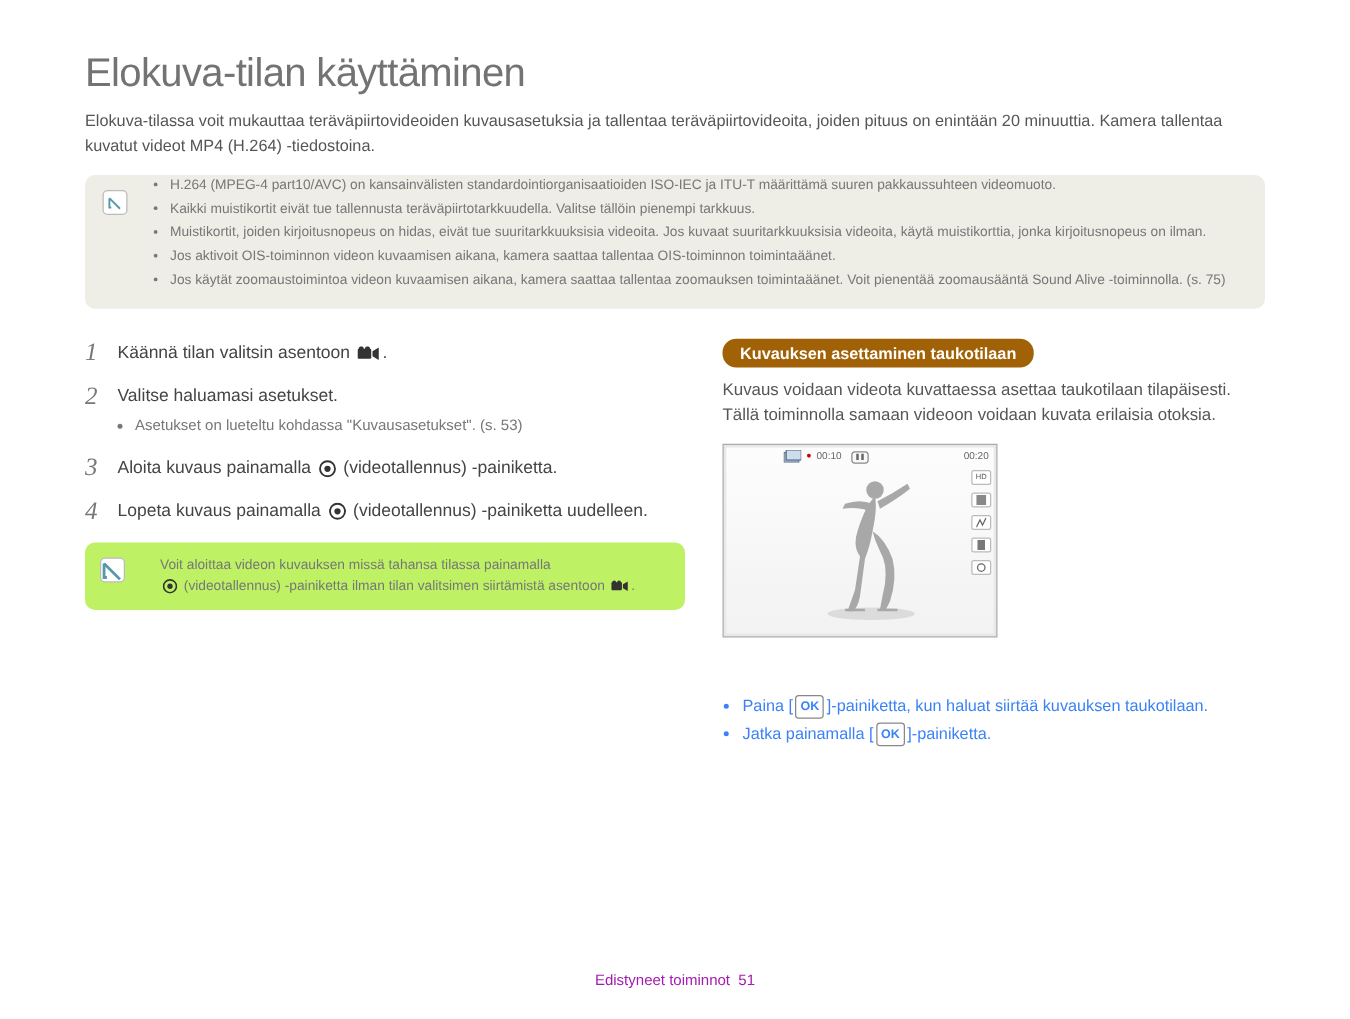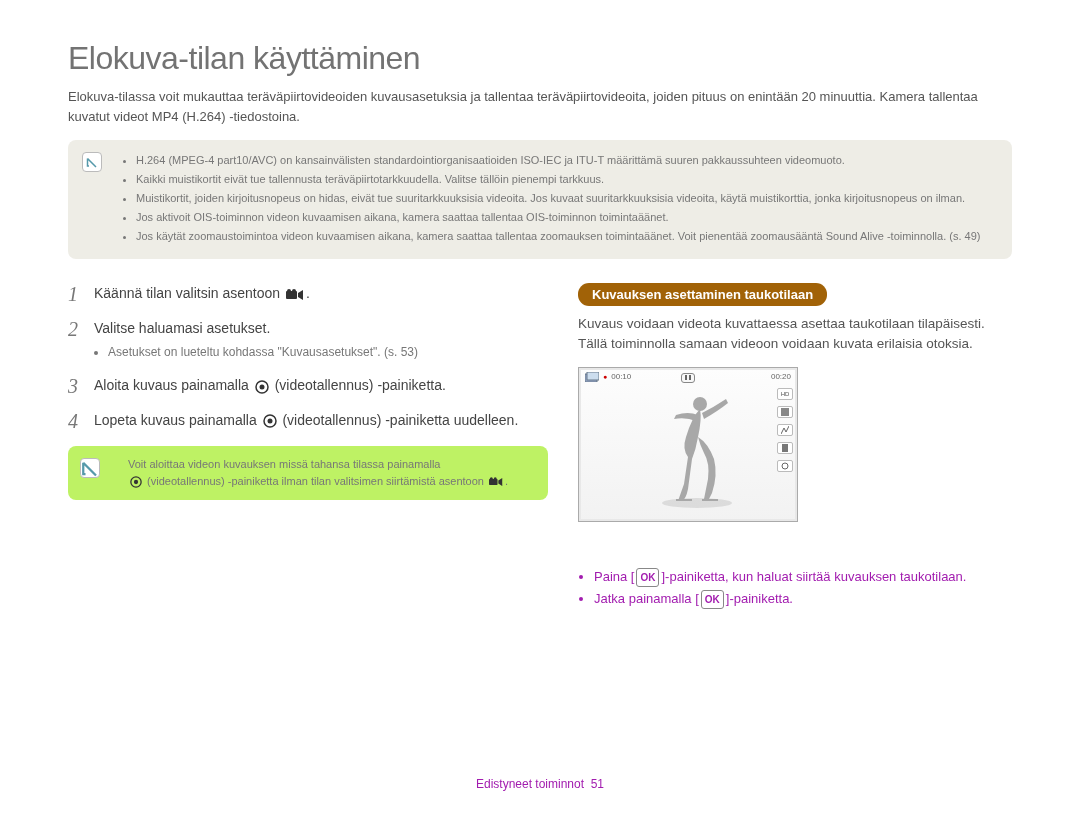--- a/index.html
+++ b/index.html
@@ -23,21 +23,21 @@
   }
   .intro {
     font-size: 13px;
     line-height: 1.5;
     color: #555;
     margin-bottom: 14px;
   }
   .note-box {
     background: #eeede6;
     border-radius: 8px;
-    padding: 12px 14px 12px 54px;
+    padding: 0 14px 12px 54px;
     position: relative;
     font-size: 11px;
     line-height: 1.55;
     color: #777;
     margin-bottom: 24px;
   }
   .note-box .note-icon {
     position: absolute;
     left: 14px;
     top: 12px;
@@ -136,20 +136,21 @@
     margin-bottom: 16px;
     box-shadow: inset 0 0 0 2px #e8e8e8;
   }
   .lcd .topbar {
     display: flex;
     align-items: center;
     gap: 4px;
     padding: 4px 6px;
     font-size: 8px;
     color: #666;
+    margin-left: 42px;
   }
   .lcd .topbar .dot { color: #c00; font-size: 7px; }
   .lcd .topbar .spacer { flex: 1; }
   .lcd .pause-btn {
     position: absolute;
     left: 50%; top: 5px;
     transform: translateX(-50%);
     width: 14px; height: 10px;
     border: 1px solid #888;
     border-radius: 3px;
@@ -181,21 +182,21 @@
   .lcd .skater {
     position: absolute;
     left: 50%; bottom: 12px;
     transform: translateX(-40%);
   }
   .bullets {
     list-style: disc;
     padding-left: 16px;
     font-size: 13px;
     line-height: 1.7;
-    color: #a21caf;
+    color: #3b82f6;
     margin-top: 44px;
   }
   .inline-icon {
     display: inline-flex;
     vertical-align: middle;
     margin: 0 2px;
   }
   .key-ok {
     display: inline-block;
     border: 1px solid #888;
@@ -228,21 +229,21 @@
     <span class="note-icon">
       <svg viewBox="0 0 24 24">
           <path fill="none" stroke="#59a" stroke-width="3" d="M3 5 L20 22 M6 20 H3 V5"></path>
         </svg>
     </span>
     <ul>
       <li>H.264 (MPEG-4 part10/AVC) on kansainvälisten standardointiorganisaatioiden ISO-IEC ja ITU-T määrittämä suuren pakkaussuhteen videomuoto.</li>
       <li>Kaikki muistikortit eivät tue tallennusta teräväpiirtotarkkuudella. Valitse tällöin pienempi tarkkuus.</li>
       <li>Muistikortit, joiden kirjoitusnopeus on hidas, eivät tue suuritarkkuuksisia videoita. Jos kuvaat suuritarkkuuksisia videoita, käytä muistikorttia, jonka kirjoitusnopeus on ilman.</li>
       <li>Jos aktivoit OIS-toiminnon videon kuvaamisen aikana, kamera saattaa tallentaa OIS-toiminnon toimintaäänet.</li>
-      <li>Jos käytät zoomaustoimintoa videon kuvaamisen aikana, kamera saattaa tallentaa zoomauksen toimintaäänet. Voit pienentää zoomausääntä Sound Alive -toiminnolla. (s. 49)</li>
+      <li>Jos käytät zoomaustoimintoa videon kuvaamisen aikana, kamera saattaa tallentaa zoomauksen toimintaäänet. Voit pienentää zoomausääntä Sound Alive -toiminnolla. (s. 75)</li>
     </ul>
   </div>
 
   <div class="cols">
     <div class="col-left">
       <ol class="steps">
         <li>
           <span class="num">1</span>
           <span>Käännä tilan valitsin asentoon </span>
           <span class="inline-icon">

